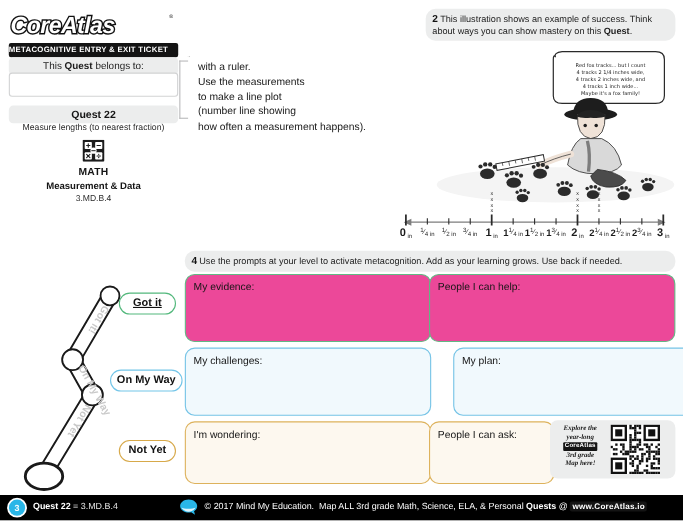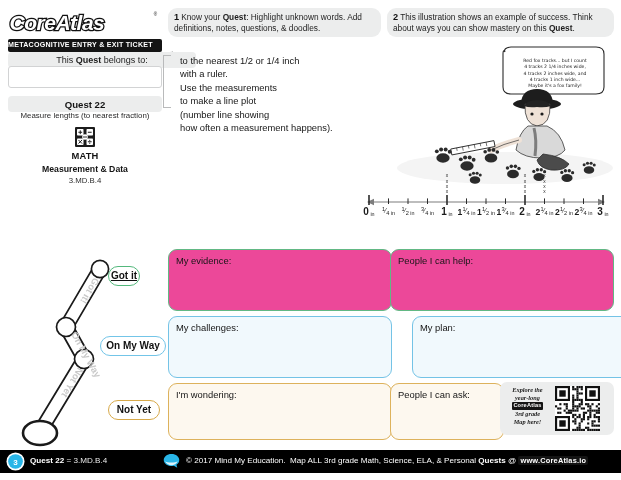--- a/index.html
+++ b/index.html
@@ -25,21 +25,21 @@
   }
   .logo-sub{
     margin-top:1px;background:#141414;color:#ffffff;border-radius:2px;
     font-size:7.1px;font-weight:bold;letter-spacing:.25px;
     text-align:left;padding:2.2px 0 2.4px;
     font-family:"Liberation Sans",sans-serif;
   }
   .belongs{
     position:absolute;left:8px;top:52px;width:154px;
     background:#eceded;border-radius:4px;text-align:center;
-    font-size:9px;padding:3px 17px 3px;color:#1d1d1d;
+    font-size:9px;padding:3px 0 3px;color:#1d1d1d;
   }
   .belongs-input{
     position:absolute;left:8px;top:66px;width:154px;height:22px;
     background:#ffffff;border:1px solid #d2d3d4;border-radius:3px;
     box-sizing:border-box;
   }
   .quest-box{
     position:absolute;left:8px;top:96px;width:154px;
     background:#eceded;border-radius:4px;text-align:center;
     padding:3px 0 2px;
@@ -93,21 +93,21 @@
   .nline{position:absolute;left:357px;top:168px;width:258px;height:50px;}
 
   
   #sec3-head{left:8px;top:228px;width:150px;}
   .meter{position:absolute;left:8px;top:255px;width:105px;height:195px;}
   .pill{
     position:absolute;border-radius:999px;background:#ffffff;
     font-size:10px;font-weight:bold;text-align:center;
     padding:3px 0 4px;box-sizing:border-box;
   }
-  .pill-got{left:108px;top:266px;width:32px;border:1.3px solid #53b87c;color:#111;text-decoration:underline;}
+  .pill-got{left:108px;top:266px;width:52px;border:1.3px solid #53b87c;color:#111;text-decoration:underline;}
   .pill-omw{left:100px;top:336px;width:66px;border:1.3px solid #73c5e8;color:#111;}
   .pill-not{left:108px;top:400px;width:52px;border:1.3px solid #d7a94a;color:#111;}
 
   
   #sec4-head{left:168px;top:228px;width:446px;}
   .prompt-box{
     position:absolute;background:#ffffff;box-sizing:border-box;
     border-radius:9px;
   }
   .pb-green{border:1.2px solid #62b884;background:#ec4899;}
@@ -199,31 +199,27 @@
         <circle cx="29.5" cy="26.6" r="1.2"></circle>
         <circle cx="29.5" cy="32.4" r="1.2"></circle>
       </g>
     <path d="M16.8 20h6.4" stroke="#1c1c1c" stroke-width="1.8" stroke-linecap="round"></path>
   </svg>
 
   <div class="subject">MATH</div>
   <div class="domain-lbl">Measurement &amp; Data</div>
   <div class="code-lbl">3.MD.B.4</div>
 
-  <div class="sec-head" id="sec1-head">
-    <span class="num">1</span><span>Know your </span><b>Quest</b><span>: Highlight unknown words. Add definitions, notes, questions, &amp; doodles.</span>
-  </div>
 
   <div class="bracket"></div>
   <svg class="arrow-link" viewBox="0 0 18 6">
     <path d="M0 3h13M10 0.6L13.8 3 10 5.4z" fill="#9a9b9c" stroke="#9a9b9c" stroke-width="0.8"></path>
   </svg>
 
   <div class="quest-text">
-    <div>to the nearest 1/2 or 1/4 inch</div>
     <div>with a ruler.</div>
     <div>Use the measurements</div>
     <div>to make a line plot</div>
     <div>(number line showing</div>
     <div>how often a measurement happens).</div>
   </div>
 
   <div class="sec-head" id="sec2-head">
     <span class="num">2</span><span>This illustration shows an example of success. Think about ways you can show mastery on this </span><b>Quest</b><span>.</span>
   </div>
@@ -391,20 +387,23 @@
 
     <text x="0" y="0" font-size="9.5" font-weight="bold" fill="#c9c9c9" font-family="Liberation Sans, sans-serif" transform="translate(86,22) rotate(120)">Got it!</text>
     <text x="0" y="0" font-size="9.5" font-weight="bold" fill="#c9c9c9" font-family="Liberation Sans, sans-serif" transform="translate(63,79) rotate(61)">On My Way</text>
     <text x="0" y="0" font-size="9.5" font-weight="bold" fill="#c9c9c9" font-family="Liberation Sans, sans-serif" transform="translate(70,112) rotate(121)">Not Yet</text>
   </svg>
 
   <div class="pill pill-got">Got it</div>
   <div class="pill pill-omw">On My Way</div>
   <div class="pill pill-not">Not Yet</div>
 
+  <div class="sec-head" id="sec4-head">
+    <span class="num">4</span><span>Use the prompts at your level to activate metacognition. Add as your learning grows. Use back if needed.</span>
+  </div>
 
   <div class="prompt-box pb-green" style="left:168px;top:249px;width:224px;height:62px;">
     <div class="pb-label">My evidence:</div>
   </div>
   <div class="prompt-box pb-green" style="left:390px;top:249px;width:224px;height:62px;">
     <div class="pb-label">People I can help:</div>
   </div>
 
   <div class="prompt-box pb-blue" style="left:168px;top:316px;width:224px;height:62px;">
     <div class="pb-label">My challenges:</div>

